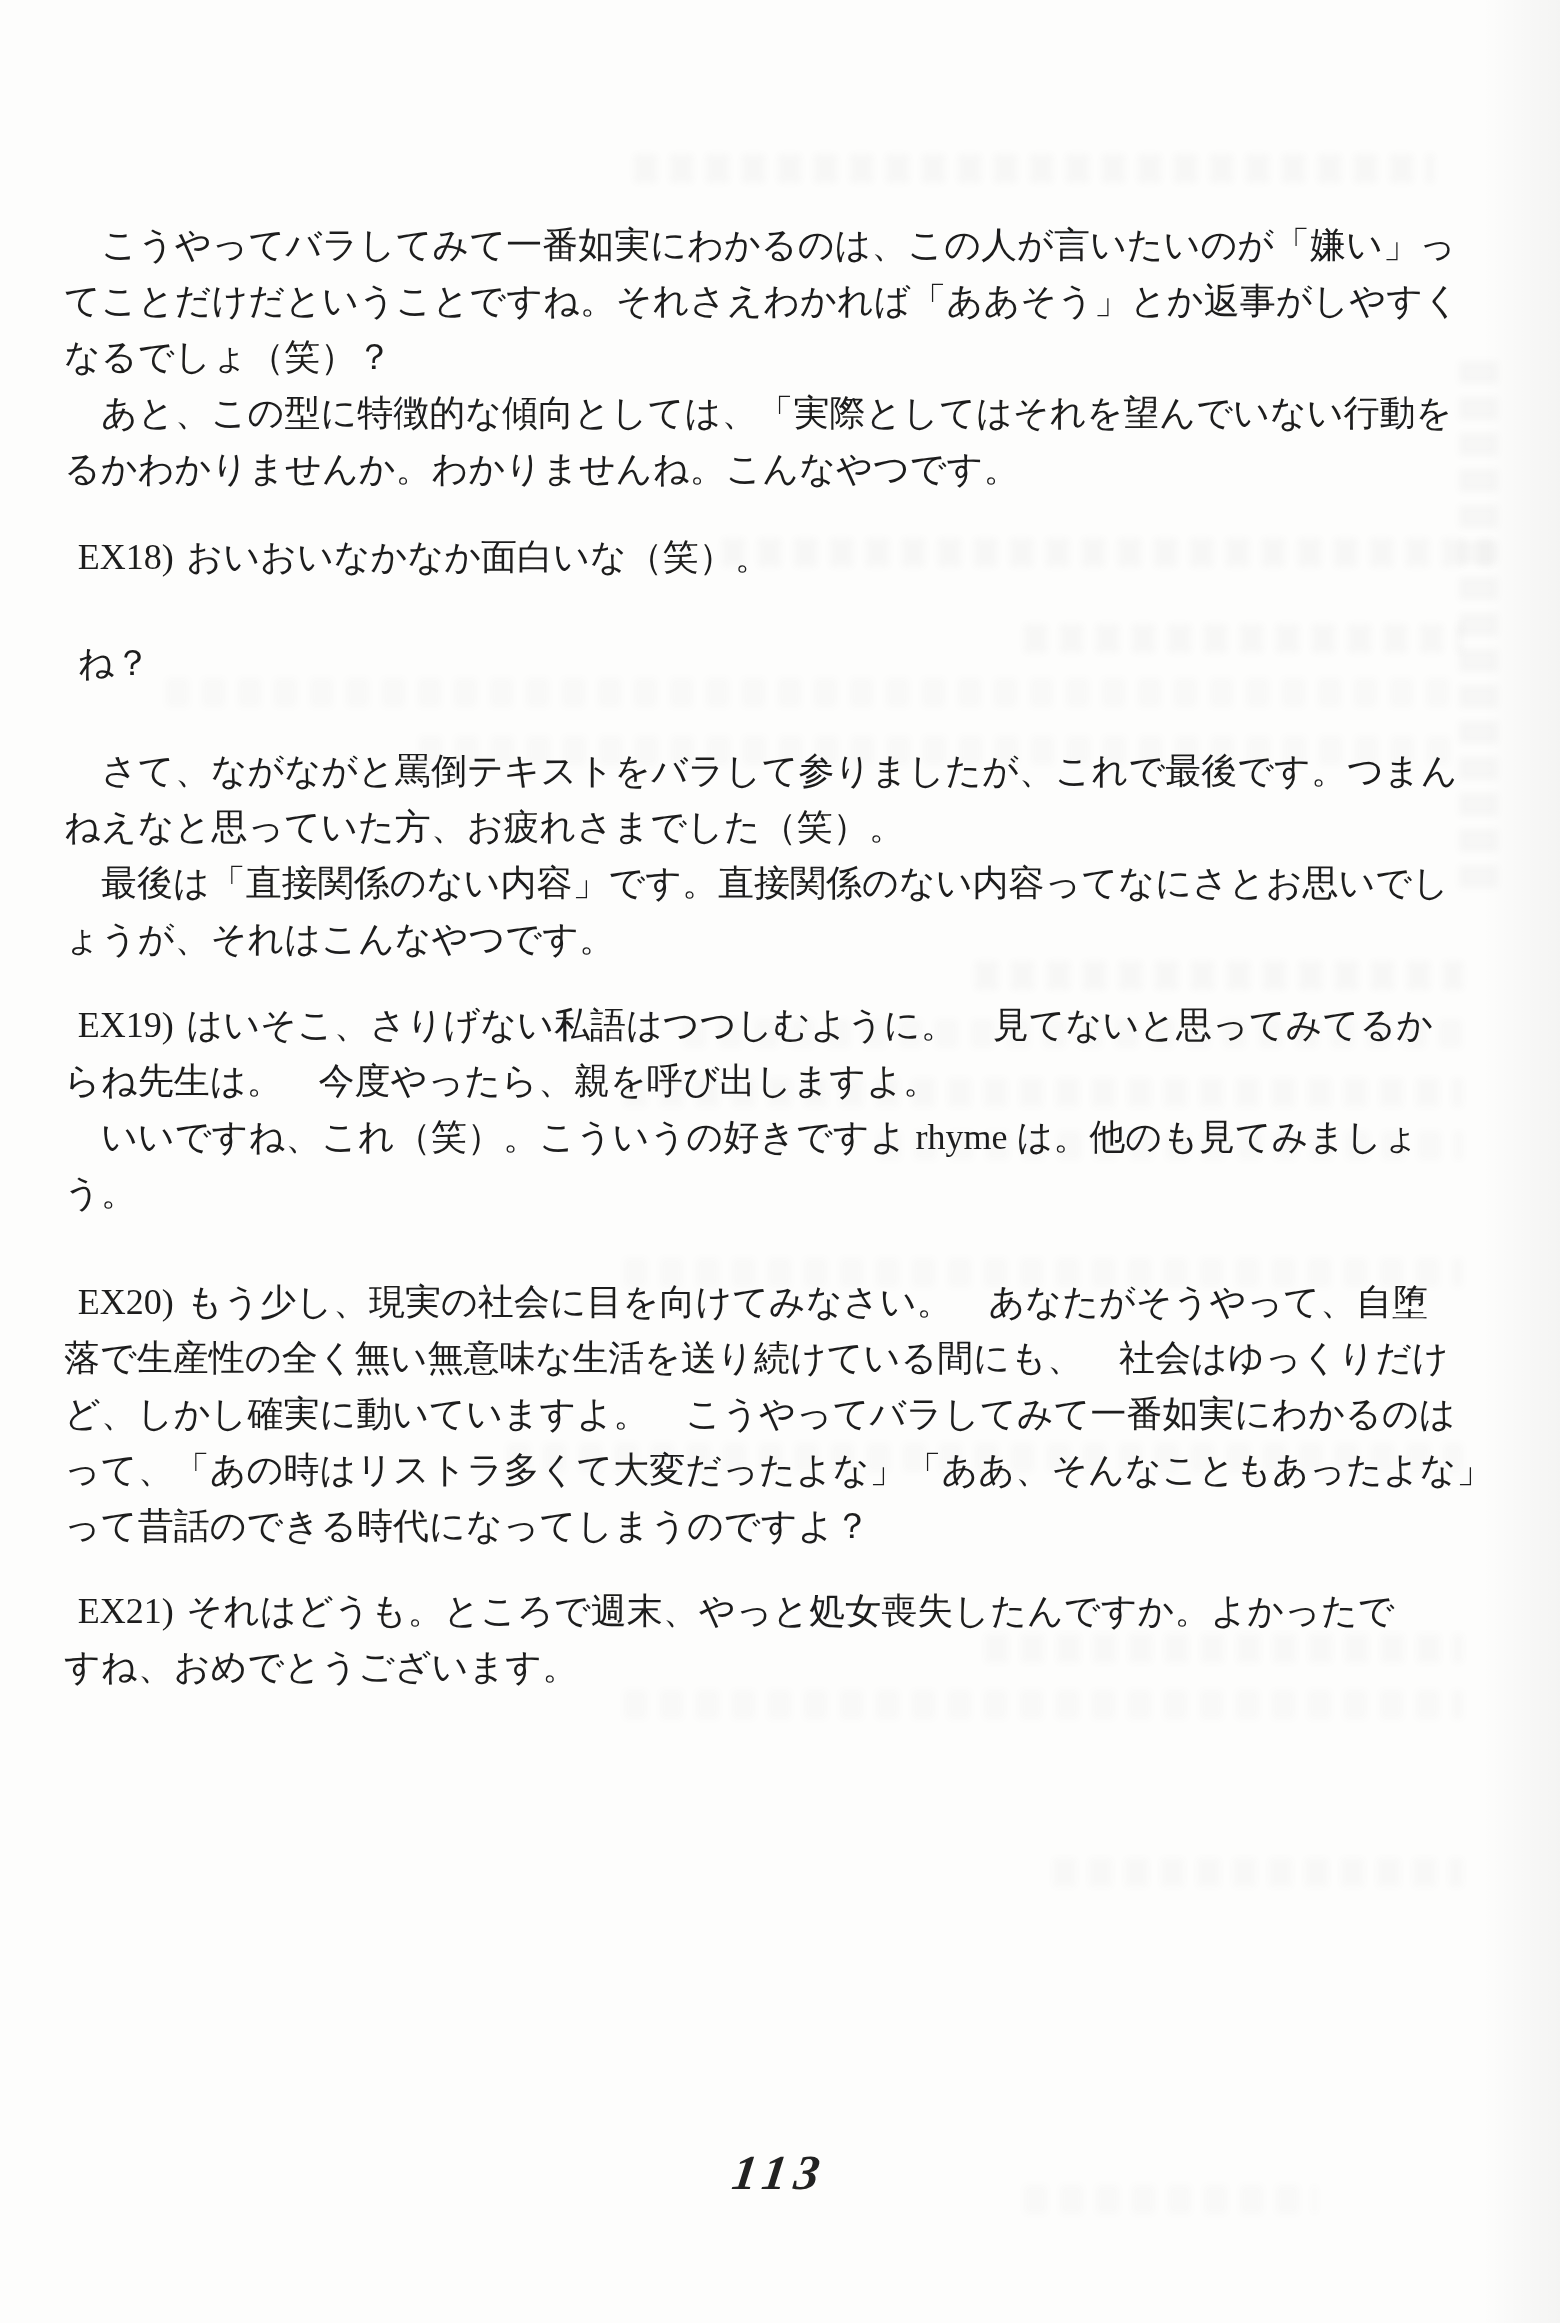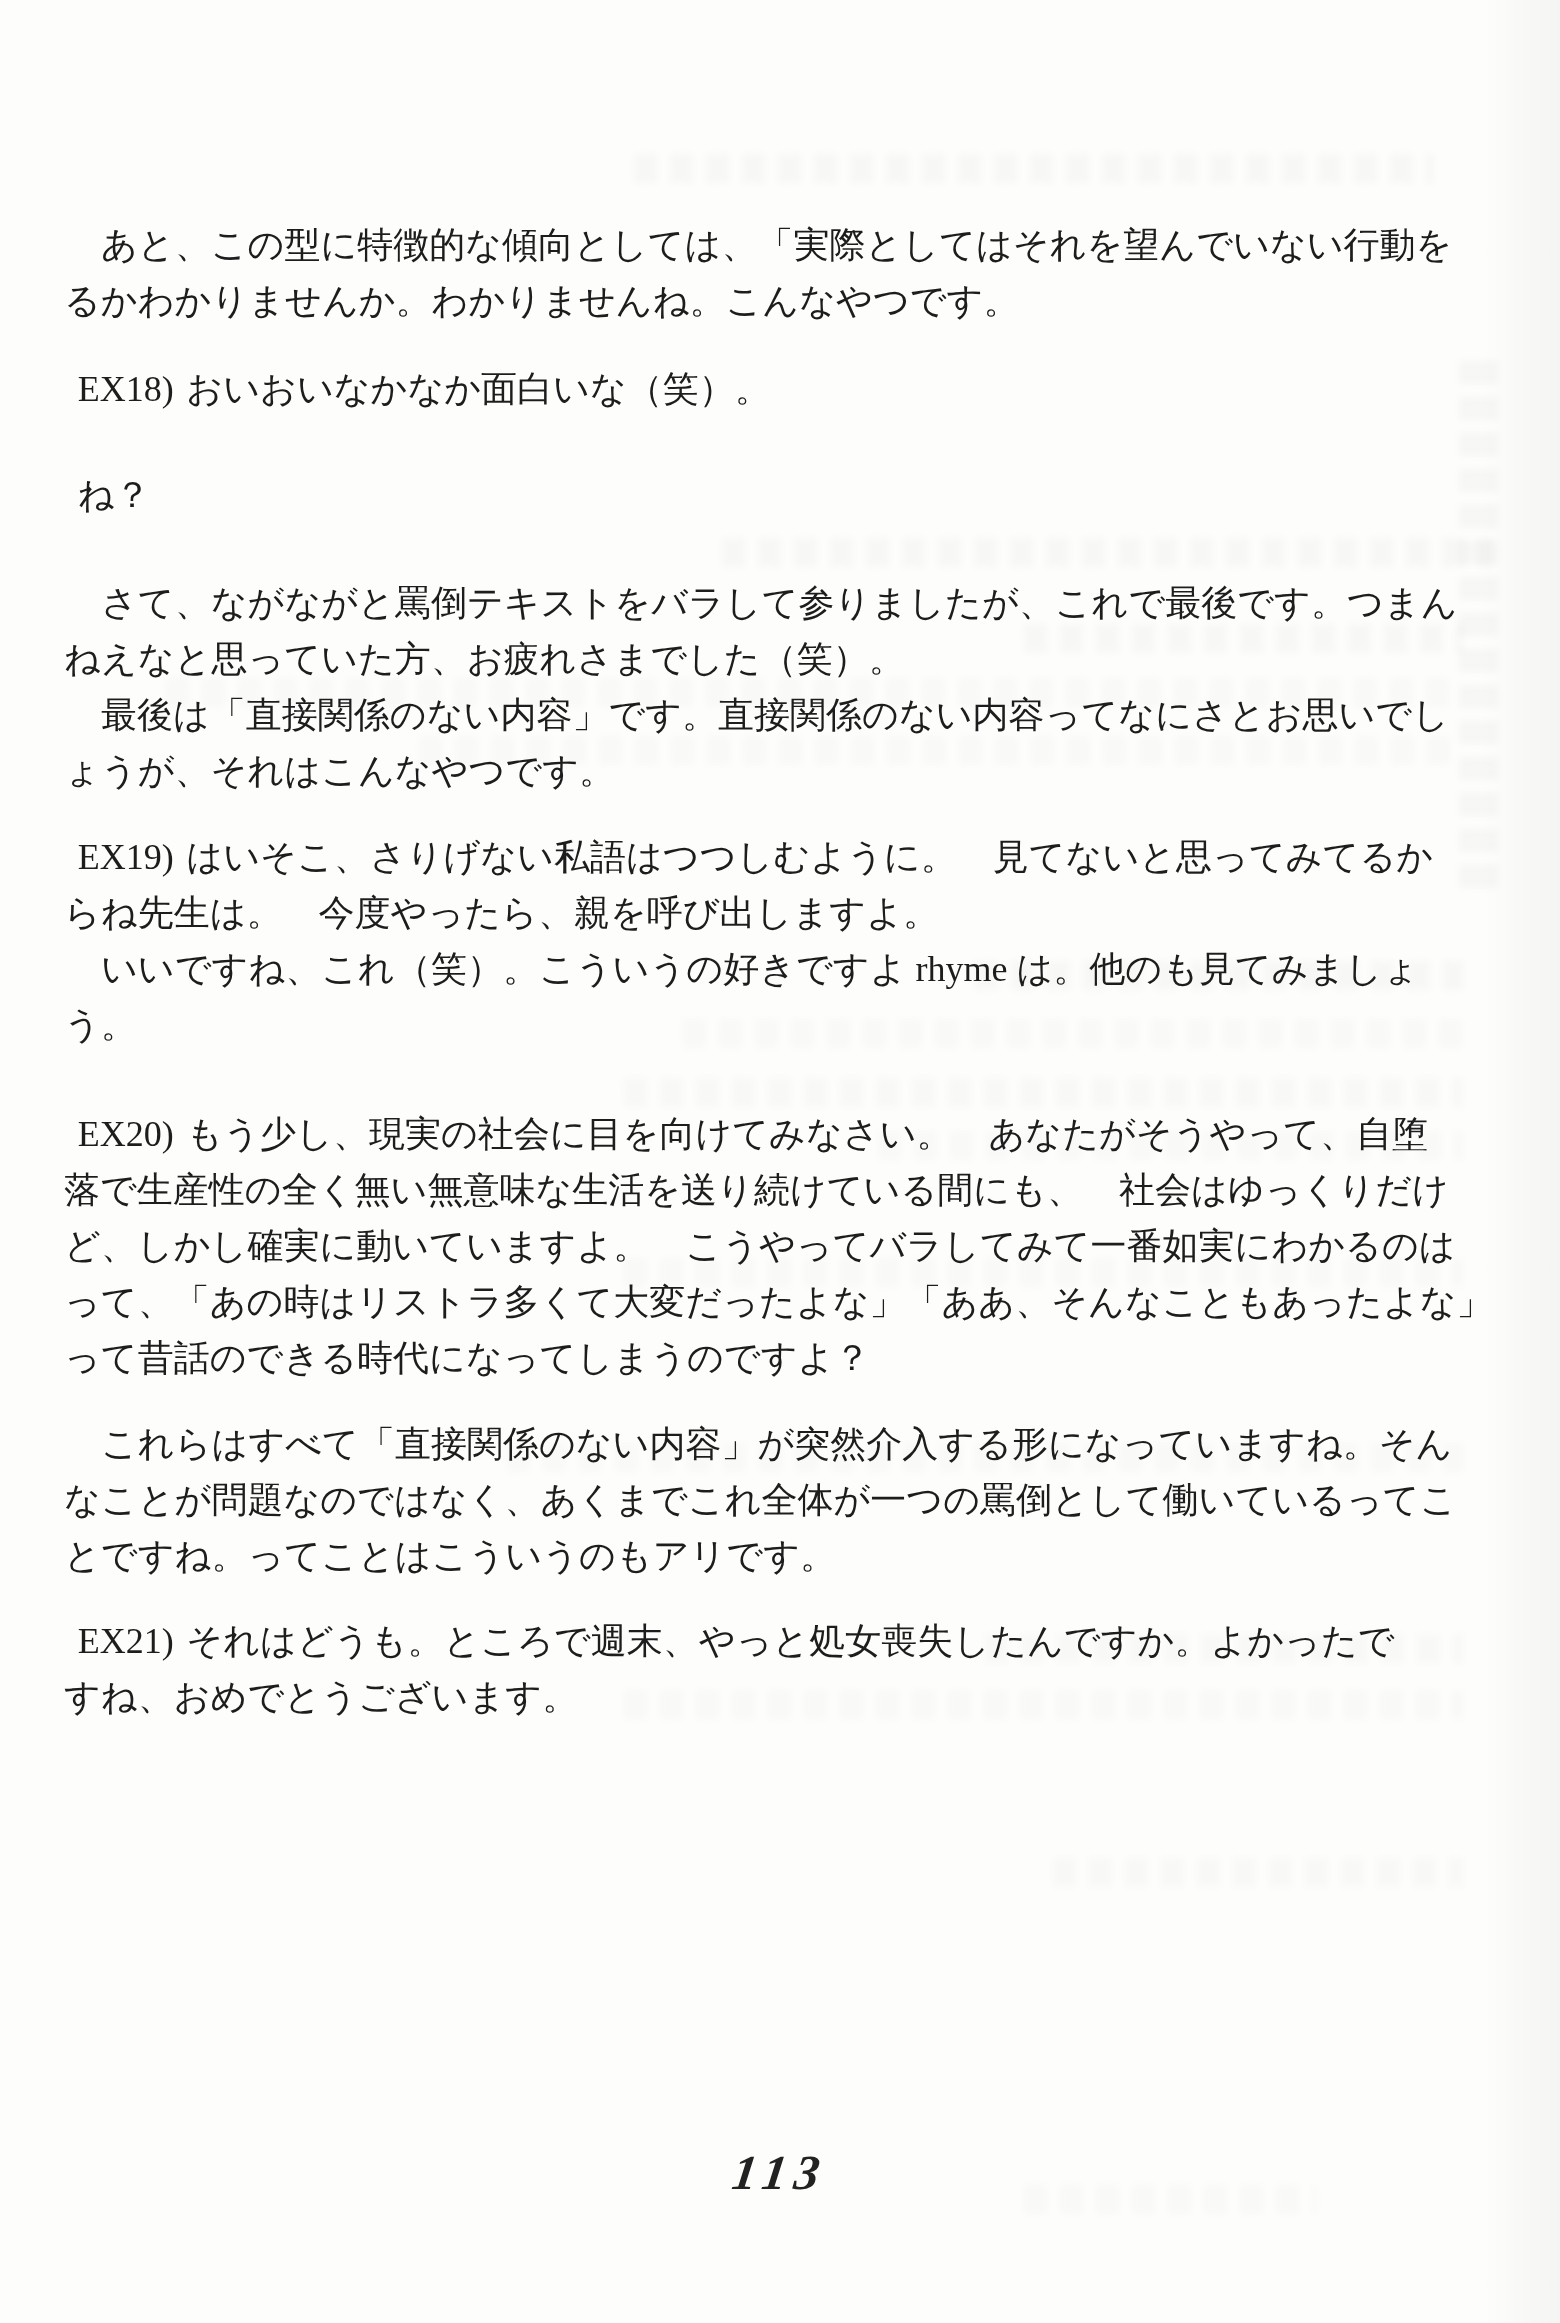--- a/index.html
+++ b/index.html
@@ -87,20 +87,25 @@
   <div class="ghost" style="top:1258px;left:624px;width:839px;opacity:.05;"></div>
   <div class="ghost" style="top:1443px;left:507px;width:956px;opacity:.05;"></div>
   <div class="ghost" style="top:1634px;left:985px;width:478px;opacity:.06;"></div>
   <div class="ghost" style="top:1690px;left:624px;width:839px;opacity:.05;"></div>
   <div class="ghost" style="top:1858px;left:1053px;width:410px;opacity:.06;"></div>
   <div class="ghost" style="top:2185px;left:1024px;width:293px;opacity:.05;"></div>
   <div class="corner-shade"></div>
 
   <div class="content">
 
+    <div>
+      <div class="line t-full">こうやってバラしてみて一番如実にわかるのは、この人が言いたいのが「嫌い」っ</div>
+      <div class="line">てことだけだということですね。それさえわかれば「ああそう」とか返事がしやすく</div>
+      <div class="line">なるでしょ（笑）？</div>
+    </div>
 
     <div>
       <div class="line t-full">あと、この型に特徴的な傾向としては、「実際としてはそれを望んでいない行動を</div>
       <div class="line">るかわかりませんか。わかりませんね。こんなやつです。</div>
     </div>
 
     <div style="margin-top:32px;">
       <div class="line t-ex"><span class="ex-label">EX18)</span><span>おいおいなかなか面白いな（笑）。</span></div>
     </div>
 
@@ -130,25 +135,20 @@
     </div>
 
     <div style="margin-top:53px;">
       <div class="line t-ex"><span class="ex-label">EX20)</span><span>もう少し、現実の社会に目を向けてみなさい。　あなたがそうやって、自堕</span></div>
       <div class="line">落で生産性の全く無い無意味な生活を送り続けている間にも、　社会はゆっくりだけ</div>
       <div class="line">ど、しかし確実に動いていますよ。　こうやってバラしてみて一番如実にわかるのは</div>
       <div class="line">って、「あの時はリストラ多くて大変だったよな」「ああ、そんなこともあったよな」</div>
       <div class="line">って昔話のできる時代になってしまうのですよ？</div>
     </div>
 
-    <div style="margin-top:30px;">
-      <div class="line t-full">これらはすべて「直接関係のない内容」が突然介入する形になっていますね。そん</div>
-      <div class="line">なことが問題なのではなく、あくまでこれ全体が一つの罵倒として働いているってこ</div>
-      <div class="line">とですね。ってことはこういうのもアリです。</div>
-    </div>
 
     <div style="margin-top:29px;">
       <div class="line t-ex"><span class="ex-label">EX21)</span><span>それはどうも。ところで週末、やっと処女喪失したんですか。よかったで</span></div>
       <div class="line">すね、おめでとうございます。</div>
     </div>
 
   </div>
 
   <div class="page-number">113</div>
 

